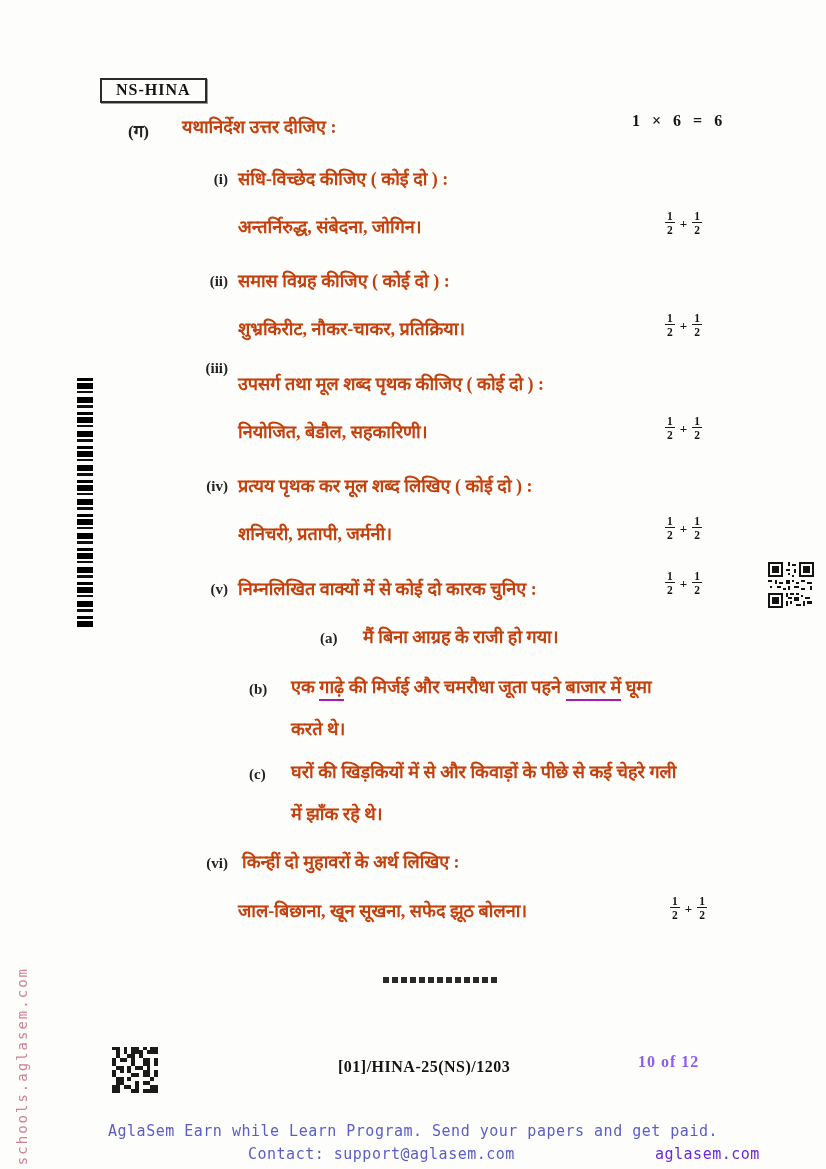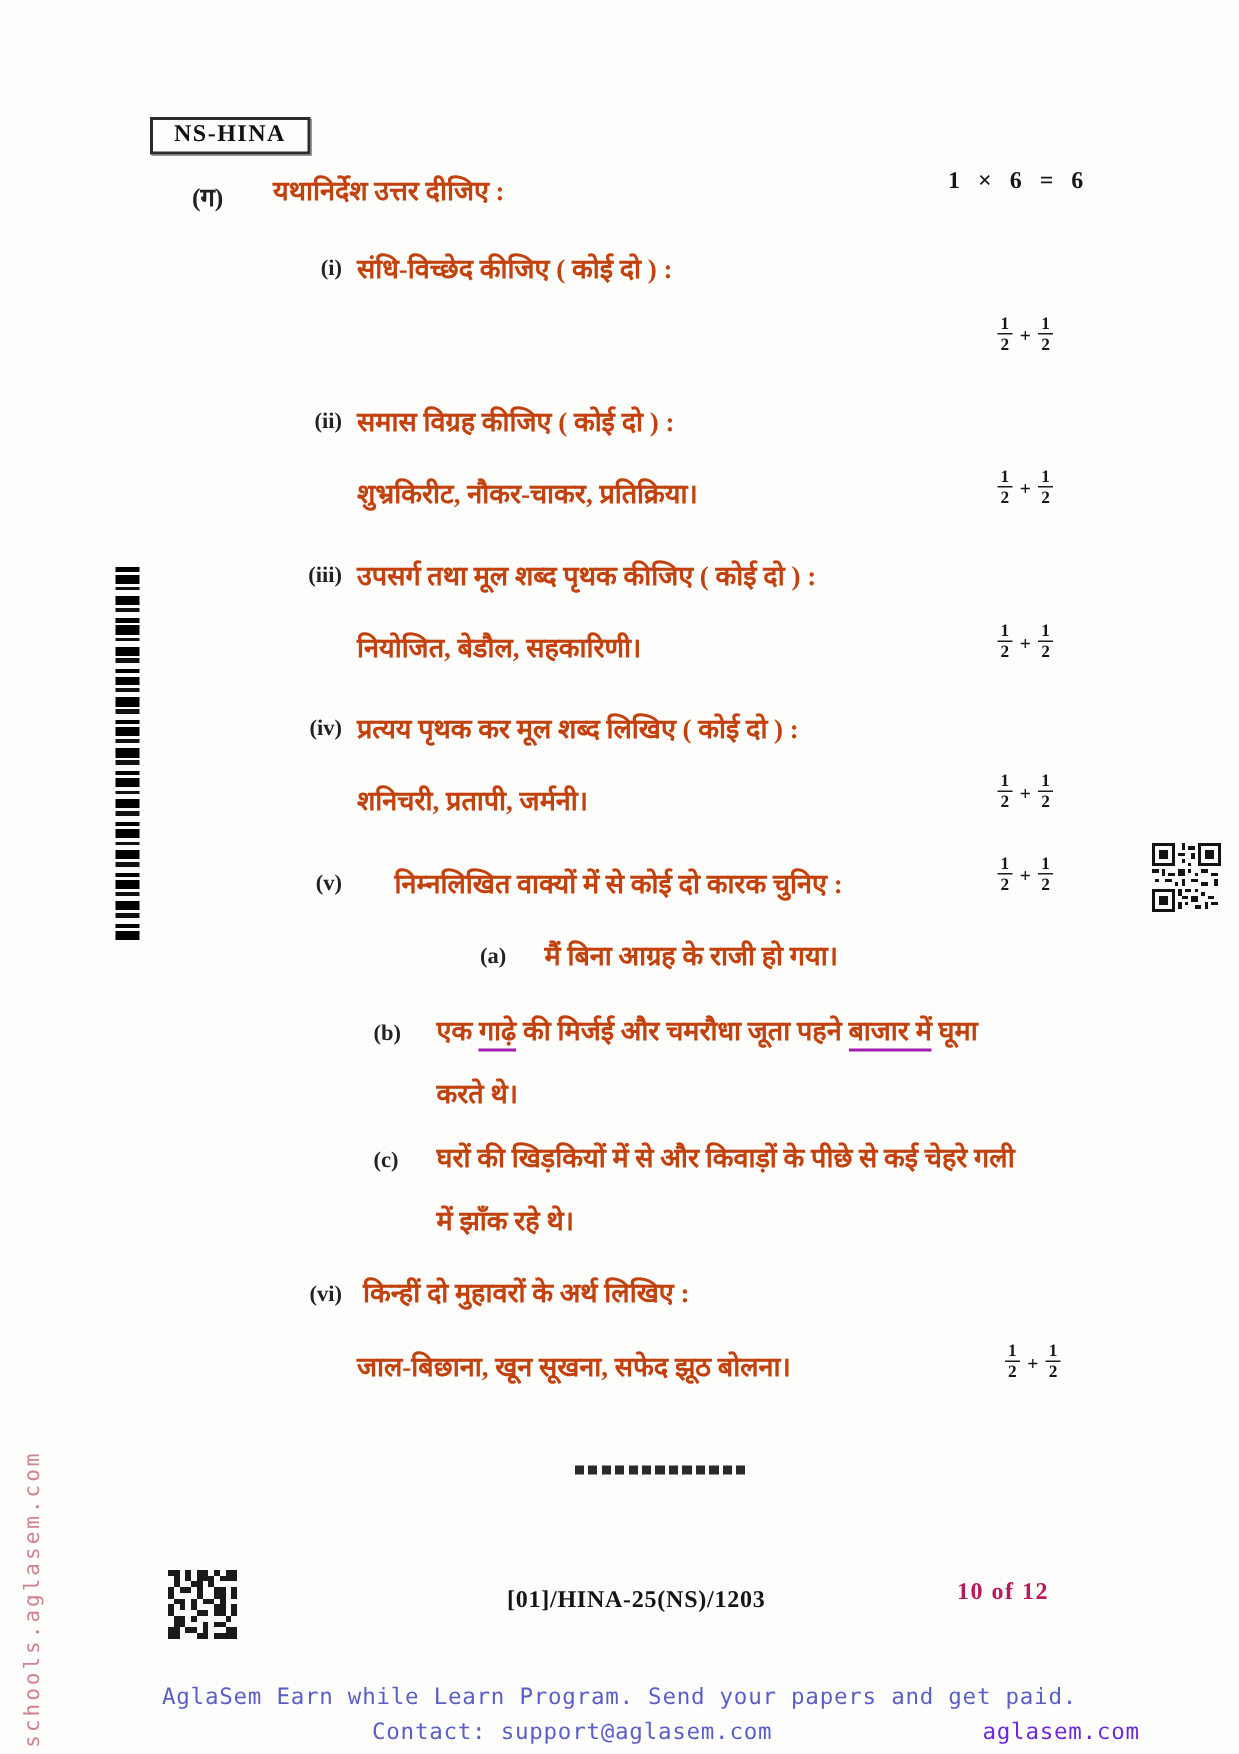--- a/index.html
+++ b/index.html
@@ -38,21 +38,21 @@
       #111 13px 15px, #fbfbfb 15px 19px,
       #000 19px 25px, #fbfbfb 25px 27px,
       #111 27px 30px, #fbfbfb 30px 34px);
   }
   .watermark{
     writing-mode:vertical-rl; transform:rotate(180deg);
     font-family:"DejaVu Sans Mono", monospace;
     font-size:14px; letter-spacing:2px; color:#cf8292;
   }
   .footcode{font-size:16px; font-weight:bold; letter-spacing:0.5px; color:#141414;}
-  .pagenum{font-size:16px; font-weight:600; letter-spacing:1px; color:#be185d;}
+  .pagenum{font-size:16px; font-weight:600; letter-spacing:1px; color:#8b5cf6;}
   .promo{
     font-family:"DejaVu Sans Mono", monospace;
     font-size:15px; color:#5a5ec6; letter-spacing:0.5px;
   }
   .site{color:#6d28d9;}
   svg{display:block;}
 </style>
 </head>
 <body>
 
@@ -63,20 +63,21 @@
   <div class="abs barcode" style="left:77px; top:378px;"></div>
 
   <div class="abs codebox" style="left:100px; top:78px;">NS-HINA</div>
 
   <div class="abs seclabel" style="left:128px; top:119px;">(ग)</div>
   <div class="abs hindi" style="left:182px; top:114px;">यथानिर्देश उत्तर दीजिए :</div>
   <div class="abs mathline" style="left:632px; top:112px;">1 × 6 = 6</div>
 
   <div class="abs qlabel" style="left:160px; top:171px;">(i)</div>
   <div class="abs hindi" style="left:238px; top:166px;">संधि-विच्छेद कीजिए ( कोई दो ) :</div>
+  <div class="abs hindi" style="left:238px; top:214px;">अन्तर्निरुद्ध, संबेदना, जोगिन।</div>
   <div class="abs marks" style="left:665px; top:210px;">
     <span class="frac">
         <span class="num">1</span>
         <span class="den">2</span>
       </span>
     <span class="plus">+</span>
     <span class="frac">
         <span class="num">1</span>
         <span class="den">2</span>
       </span>
@@ -90,21 +91,21 @@
         <span class="num">1</span>
         <span class="den">2</span>
       </span>
     <span class="plus">+</span>
     <span class="frac">
         <span class="num">1</span>
         <span class="den">2</span>
       </span>
   </div>
 
-  <div class="abs qlabel" style="left:160px; top:376px;">(iii)</div>
+  <div class="abs qlabel" style="left:160px; top:360px;">(iii)</div>
   <div class="abs hindi" style="left:238px; top:371px;">उपसर्ग तथा मूल शब्द पृथक कीजिए ( कोई दो ) :</div>
   <div class="abs hindi" style="left:238px; top:419px;">नियोजित, बेडौल, सहकारिणी।</div>
   <div class="abs marks" style="left:665px; top:415px;">
     <span class="frac">
         <span class="num">1</span>
         <span class="den">2</span>
       </span>
     <span class="plus">+</span>
     <span class="frac">
         <span class="num">1</span>
@@ -121,21 +122,21 @@
         <span class="den">2</span>
       </span>
     <span class="plus">+</span>
     <span class="frac">
         <span class="num">1</span>
         <span class="den">2</span>
       </span>
   </div>
 
   <div class="abs qlabel" style="left:160px; top:581px;">(v)</div>
-  <div class="abs hindi" style="left:238px; top:576px;margin-left:25px;">निम्नलिखित वाक्यों में से कोई दो कारक चुनिए :</div>
+  <div class="abs hindi" style="left:238px; top:576px;">निम्नलिखित वाक्यों में से कोई दो कारक चुनिए :</div>
   <div class="abs marks" style="left:665px; top:570px;">
     <span class="frac">
         <span class="num">1</span>
         <span class="den">2</span>
       </span>
     <span class="plus">+</span>
     <span class="frac">
         <span class="num">1</span>
         <span class="den">2</span>
       </span>

